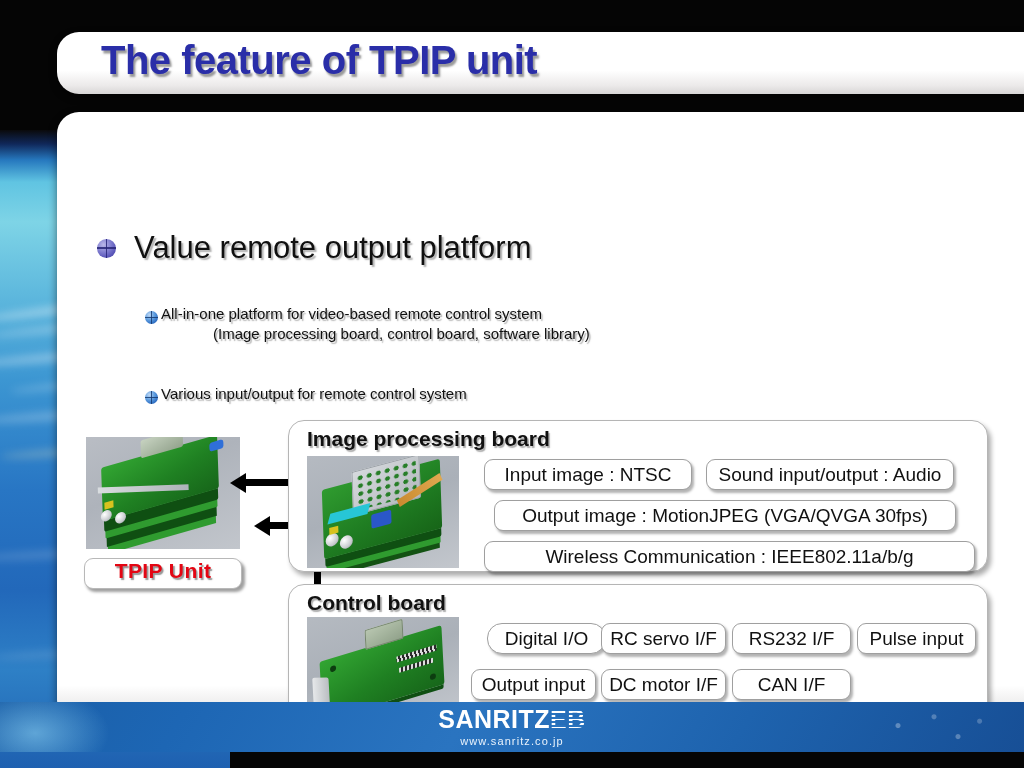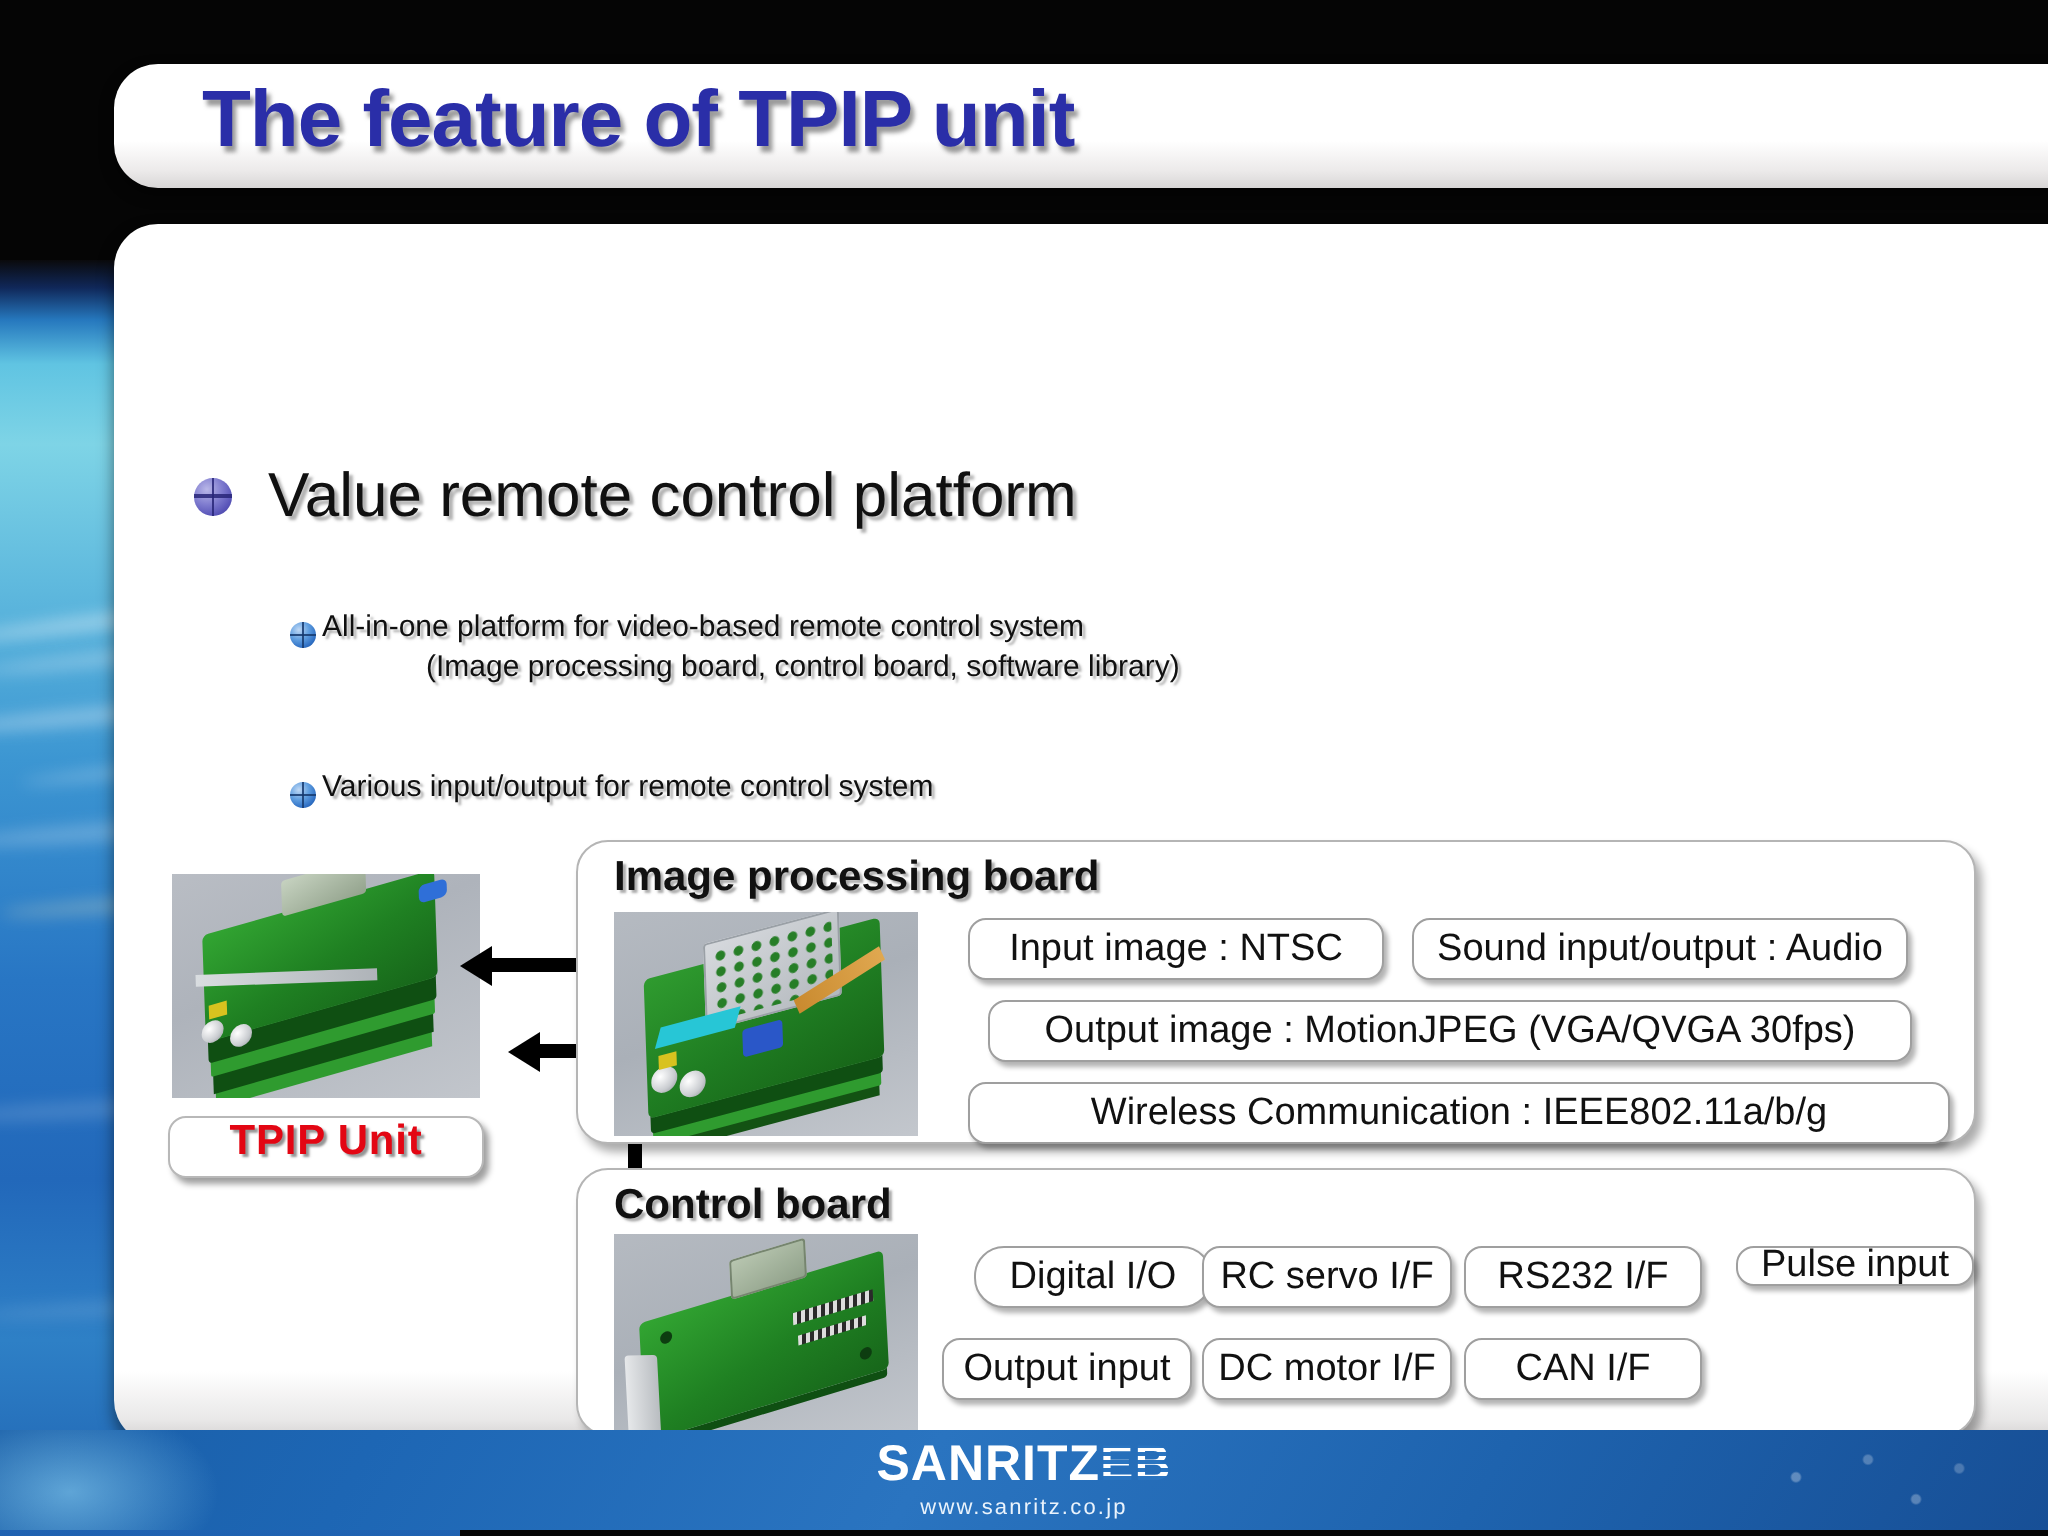--- a/index.html
+++ b/index.html
@@ -239,29 +239,29 @@
   
   #sp-input   { left: 195px; top: 38px; width: 208px; height: 31px; text-align: center; }
   #sp-sound   { left: 417px; top: 38px; width: 248px; height: 31px; }
   #sp-output  { left: 205px; top: 79px; width: 462px; height: 31px; }
   #sp-wireless{ left: 195px; top: 120px; width: 491px; height: 31px; }
 
   
   #sp-digital { left: 198px; top: 38px; width: 119px; height: 31px; border-radius: 15px; }
   #sp-rcservo { left: 312px; top: 38px; width: 125px; height: 31px; }
   #sp-rs232   { left: 443px; top: 38px; width: 119px; height: 31px; }
-  #sp-pulse   { left: 568px; top: 38px; width: 119px; height: 20px; margin-left: 11px; }
+  #sp-pulse   { left: 568px; top: 38px; width: 119px; height: 31px; }
   #sp-analog  { left: 182px; top: 84px; width: 125px; height: 31px; }
   #sp-dcmotor { left: 312px; top: 84px; width: 125px; height: 31px; }
   #sp-can     { left: 443px; top: 84px; width: 119px; height: 31px; }
 
   
   .footer {
     position: absolute;
-    left: 0; bottom: 3px; width: 1024px; height: 50px;
+    left: 0; bottom: 16px; width: 1024px; height: 50px;
     background: linear-gradient(120deg,#1a5fa8 0%,#1d66b4 18%,#2a74c0 45%,#1e63ae 72%,#174f96 100%);
     overflow: hidden;
     padding-left: 47px;
   }
   .footer-glow {
     position: absolute; left: -40px; top: -14px;
     width: 150px; height: 90px;
     background: radial-gradient(ellipse at center, rgba(150,220,250,0.55) 0%, rgba(60,150,220,0) 70%);
   }
   .footer-speck {
@@ -383,21 +383,21 @@
   </div>
 
   <div class="title-bar">
     <div class="title-text">The feature of TPIP unit</div>
   </div>
 
   <div class="content-panel">
 
     <div class="bullet-l1">
       <span class="globe"></span>
-      <span class="txt">Value remote control platform</span>
+      <span class="txt">Value remote output platform</span>
     </div>
 
     <div class="bullet-l2" id="sub1">
       <span class="globe globe-blue"></span>
       <span class="txt">
         <span>All-in-one platform for video-based remote control system</span>
         <span class="indent">(Image processing board, control board,  software library)</span>
       </span>
     </div>
 

